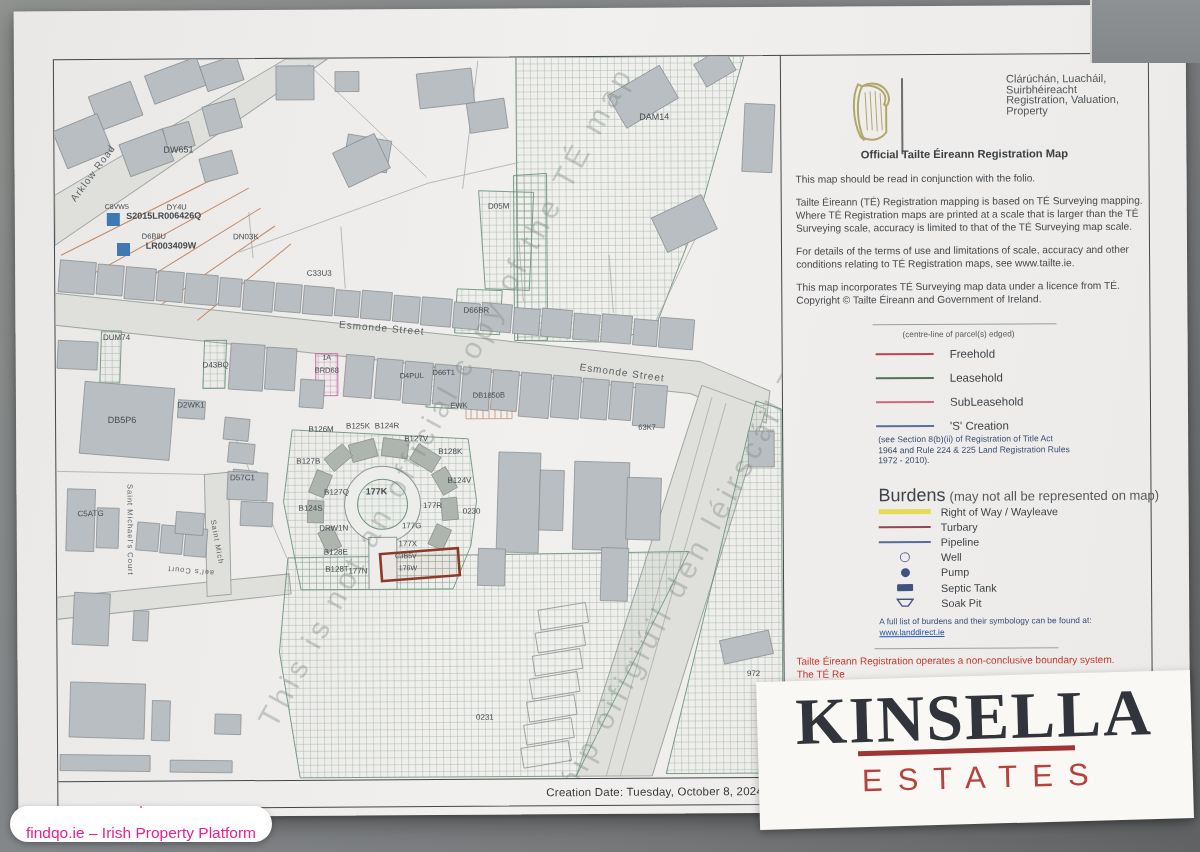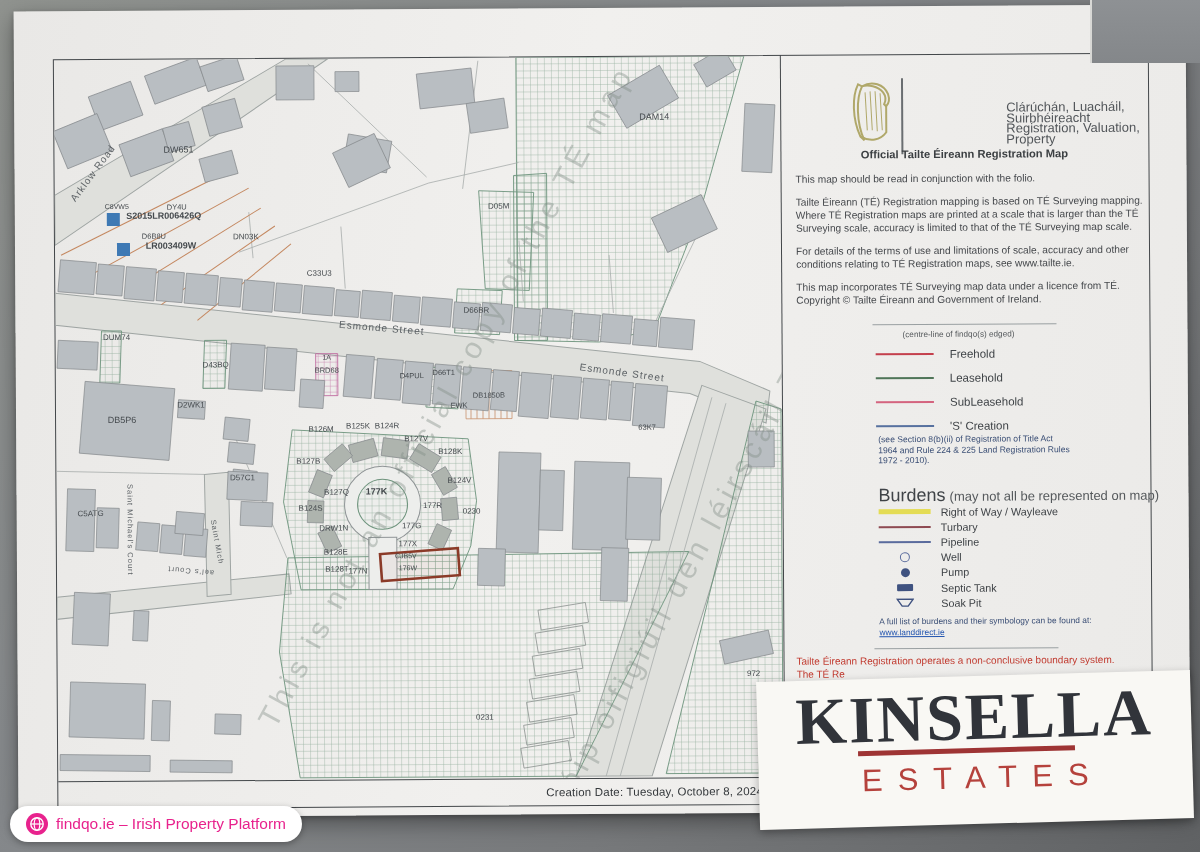--- a/index.html
+++ b/index.html
@@ -16,21 +16,21 @@
   .map-wrap{position:absolute;left:56px;top:57px;width:726px;height:721px;overflow:hidden;}
   svg.map{position:absolute;left:0;top:0;}
   .creation-strip{position:absolute;left:56px;top:778px;width:727px;height:28px;
     border-top:1.4px solid #43474a;box-sizing:border-box;}
   .creation-text{position:absolute;left:488px;top:7px;font-size:11.5px;color:#35393c;letter-spacing:.2px;white-space:nowrap;}
   .right-panel{position:absolute;left:782px;top:56px;width:369px;height:750px;
     border-left:1.5px solid #43474a;box-sizing:border-box;}
   .harp{position:absolute;left:850px;top:80px;width:44px;height:68px;}
   .brand-divider{position:absolute;left:903px;top:80px;width:1.5px;height:76px;background:#6a6e71;}
   .brand-name{position:absolute;left:916px;top:84px;font-size:23px;font-weight:700;color:#3c4043;line-height:26px;letter-spacing:.3px;}
-  .brand-sub{position:absolute;left:1008px;top:105px;font-size:13px;color:#52565a;line-height:10.5px;}
+  .brand-sub{position:absolute;left:1008px;top:76px;font-size:11px;color:#52565a;line-height:10.5px;}
   .panel-heading{position:absolute;left:790px;top:150px;width:352px;text-align:center;font-size:11.2px;font-weight:600;color:#3b3f42;}
   .panel-paras{position:absolute;left:797px;top:174px;width:352px;font-size:10.2px;line-height:1.28;color:#46494d;}
   .panel-paras p{margin:0 0 10px 0;}
   .sep{position:absolute;height:1px;background:#9aa0a2;}
   .legend-note-top{position:absolute;left:903px;top:332px;font-size:8.2px;color:#55595c;}
   .legend-rows{position:absolute;left:876px;top:344px;}
   .legend-row{display:flex;align-items:center;height:24px;}
   .legend-swatch-line{width:58px;border-top-style:solid;border-top-width:2.5px;}
   .legend-label{margin-left:16px;font-size:11.5px;color:#3f4347;}
   .legend-note-bottom{position:absolute;left:878px;top:436px;width:196px;font-size:8.6px;line-height:1.25;color:#3a4e75;}
@@ -52,21 +52,21 @@
   .kinsella{position:absolute;left:758px;top:676px;width:434px;height:148px;
     background:#f9f8f4;box-shadow:0 3px 8px rgba(0,0,0,.3);transform:rotate(-1.6deg);
     text-align:center;overflow:hidden;}
   .kinsella-word{font-family:"Liberation Serif",serif;font-weight:700;font-size:66px;
     letter-spacing:2px;color:#31343a;line-height:1;margin-top:8px;white-space:nowrap;}
   .kinsella-rule{width:217px;height:5px;background:#9e3434;margin:-2px 0 0 100px;}
   .kinsella-sub{font-size:31px;color:#b5423c;letter-spacing:15px;margin-top:7px;padding-left:14px;white-space:nowrap;}
   .notch{position:absolute;left:1090px;top:0;width:110px;height:63px;
     background:linear-gradient(180deg,#8e9194,#84878a);border-left:2px solid #d8d8d5;}
   .findqo{position:absolute;left:10px;top:806px;height:36px;display:flex;align-items:center;
-    gap:8px;padding:0 16px;background:#fff;border-radius:18px;box-shadow:0 2px 6px rgba(0,0,0,.3);}
+    gap:16px;padding:0 16px;background:#fff;border-radius:18px;box-shadow:0 2px 6px rgba(0,0,0,.3);flex-direction:column;}
   .findqo-text{font-size:15.5px;font-weight:500;color:#e8228d;white-space:nowrap;}
 </style>
 </head>
 <body>
 
 <div class="scene">
   <div class="paper">
     <div class="paper-inner">
       <div class="frame"></div>
 
@@ -305,21 +305,21 @@
       <div class="panel-heading">Official Tailte Éireann Registration Map</div>
 
       <div class="panel-paras" id="panel-paras">
           <p>This map should be read in conjunction with the folio.</p>
           <p>Tailte Éireann (TÉ) Registration mapping is based on TÉ Surveying mapping. Where TÉ Registration maps are printed at a scale that is larger than the TÉ Surveying scale, accuracy is limited to that of the TÉ Surveying map scale.</p>
           <p>For details of the terms of use and limitations of scale, accuracy and other conditions relating to TÉ Registration maps, see www.tailte.ie.</p>
           <p>This map incorporates TÉ Surveying map data under a licence from TÉ. Copyright © Tailte Éireann and Government of Ireland.</p>
         </div>
 
       <div class="sep" style="left:873px;top:326px;width:184px;"></div>
-      <div class="legend-note-top">(centre-line of findqo(s) edged)</div>
+      <div class="legend-note-top">(centre-line of parcel(s) edged)</div>
       <div class="legend-rows" id="legend-rows">
           <div class="legend-row">
             <span class="legend-swatch-line" style="border-top-color: rgb(196, 64, 77);"></span>
             <span class="legend-label">Freehold</span>
           </div>
           <div class="legend-row">
             <span class="legend-swatch-line" style="border-top-color: rgb(79, 117, 88);"></span>
             <span class="legend-label">Leasehold</span>
           </div>
           <div class="legend-row">

